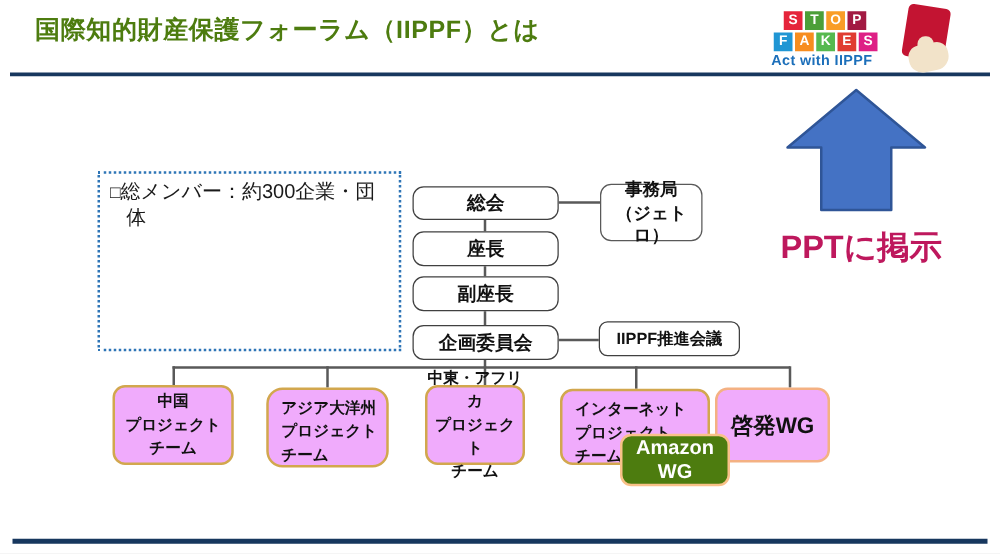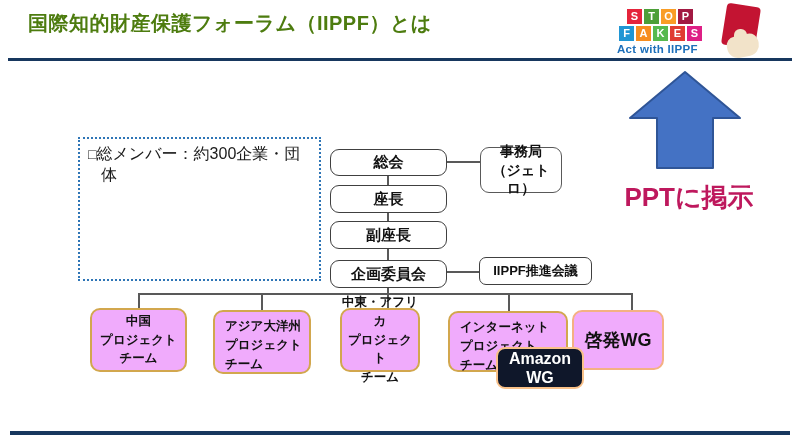--- a/index.html
+++ b/index.html
@@ -72,21 +72,21 @@
   .team {
     position:absolute; background:#f0abfc; border:2px solid #D2A74E; border-radius:10px;
     font-weight:bold; font-size:12.5px; line-height:1.5; color:#111111;
     white-space:pre-line; z-index:2;
   }
   .team.center { display:flex; align-items:center; justify-content:center; text-align:center; }
   .team.left { padding:5px 0 0 10px; text-align:left; }
   .team.salmon { border-color:#F4B183; }
   .amazon {
     position:absolute; left:496px; top:347px; width:88px; height:42px;
-    background:#0f172a; border:2px solid #F9C189; border-radius:9px;
+    background:#4d7c0f; border:2px solid #F9C189; border-radius:9px;
     color:#ffffff; font-weight:bold; font-size:16px; line-height:1.2;
     display:flex; align-items:center; justify-content:center; text-align:center;
     white-space:pre-line; z-index:3;
   }
 </style>
 </head>
 <body>
 
 <div class="slide">
 
@@ -144,21 +144,21 @@
   <div class="conn" style="left:138px; top:293px; width:494px; height:1.5px;"></div>
   <div class="conn" style="left:138px; top:293px; width:1.5px; height:15px;"></div>
   <div class="conn" style="left:261px; top:293px; width:1.5px; height:17px;"></div>
   <div class="conn" style="left:387px; top:293px; width:1.5px; height:15px;"></div>
   <div class="conn" style="left:508px; top:293px; width:1.5px; height:18px;"></div>
   <div class="conn" style="left:631px; top:293px; width:1.5px; height:17px;"></div>
 
   <div class="team center" style="left:90px;  top:308px; width:97px;  height:64px;">中国
 プロジェクト
 チーム</div>
-  <div class="team left" style="left:213px; top:310px; width:98px;  height:64px;">アジア大洋州
+  <div class="team left" style="left:213px; top:310px; width:98px;  height:64px;border-radius:13px;">アジア大洋州
 プロジェクト
 チーム</div>
   <div class="team center" style="left:340px; top:308px; width:80px;  height:64px;">中東・アフリカ
 プロジェクト
 チーム</div>
   <div class="team left" style="left:448px; top:311px; width:120px; height:61px;">インターネット
 プロジェクト
 チーム</div>
   <div class="team center salmon" style="left:572px; top:310px; width:92px; height:60px; font-size:18px;">啓発WG</div>
 

